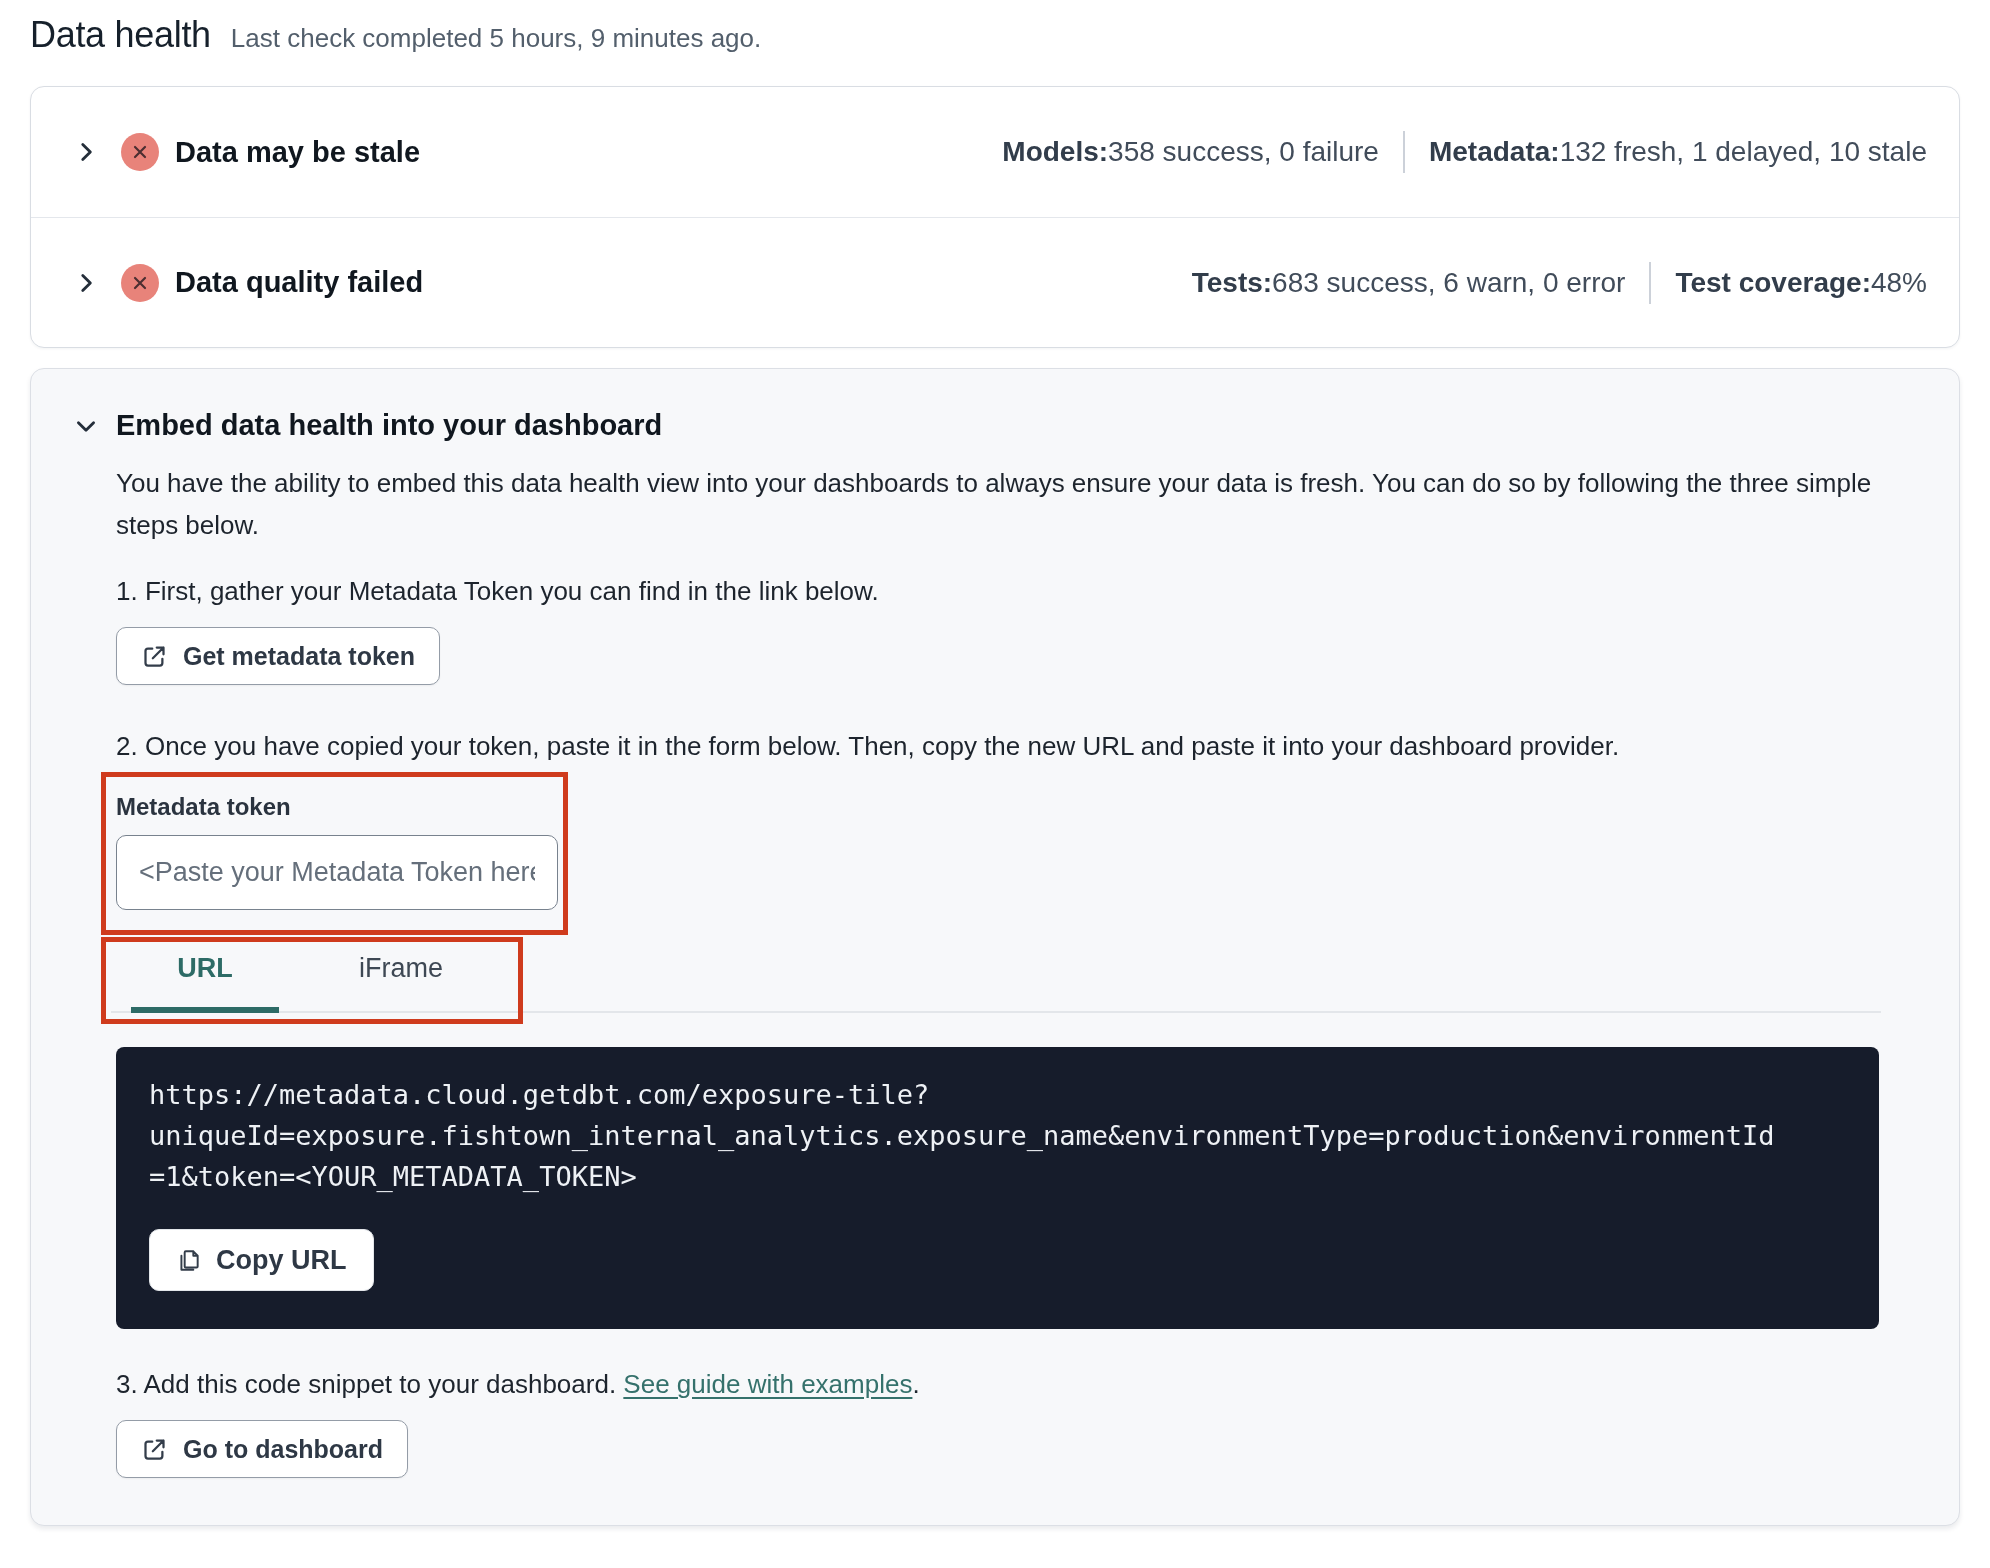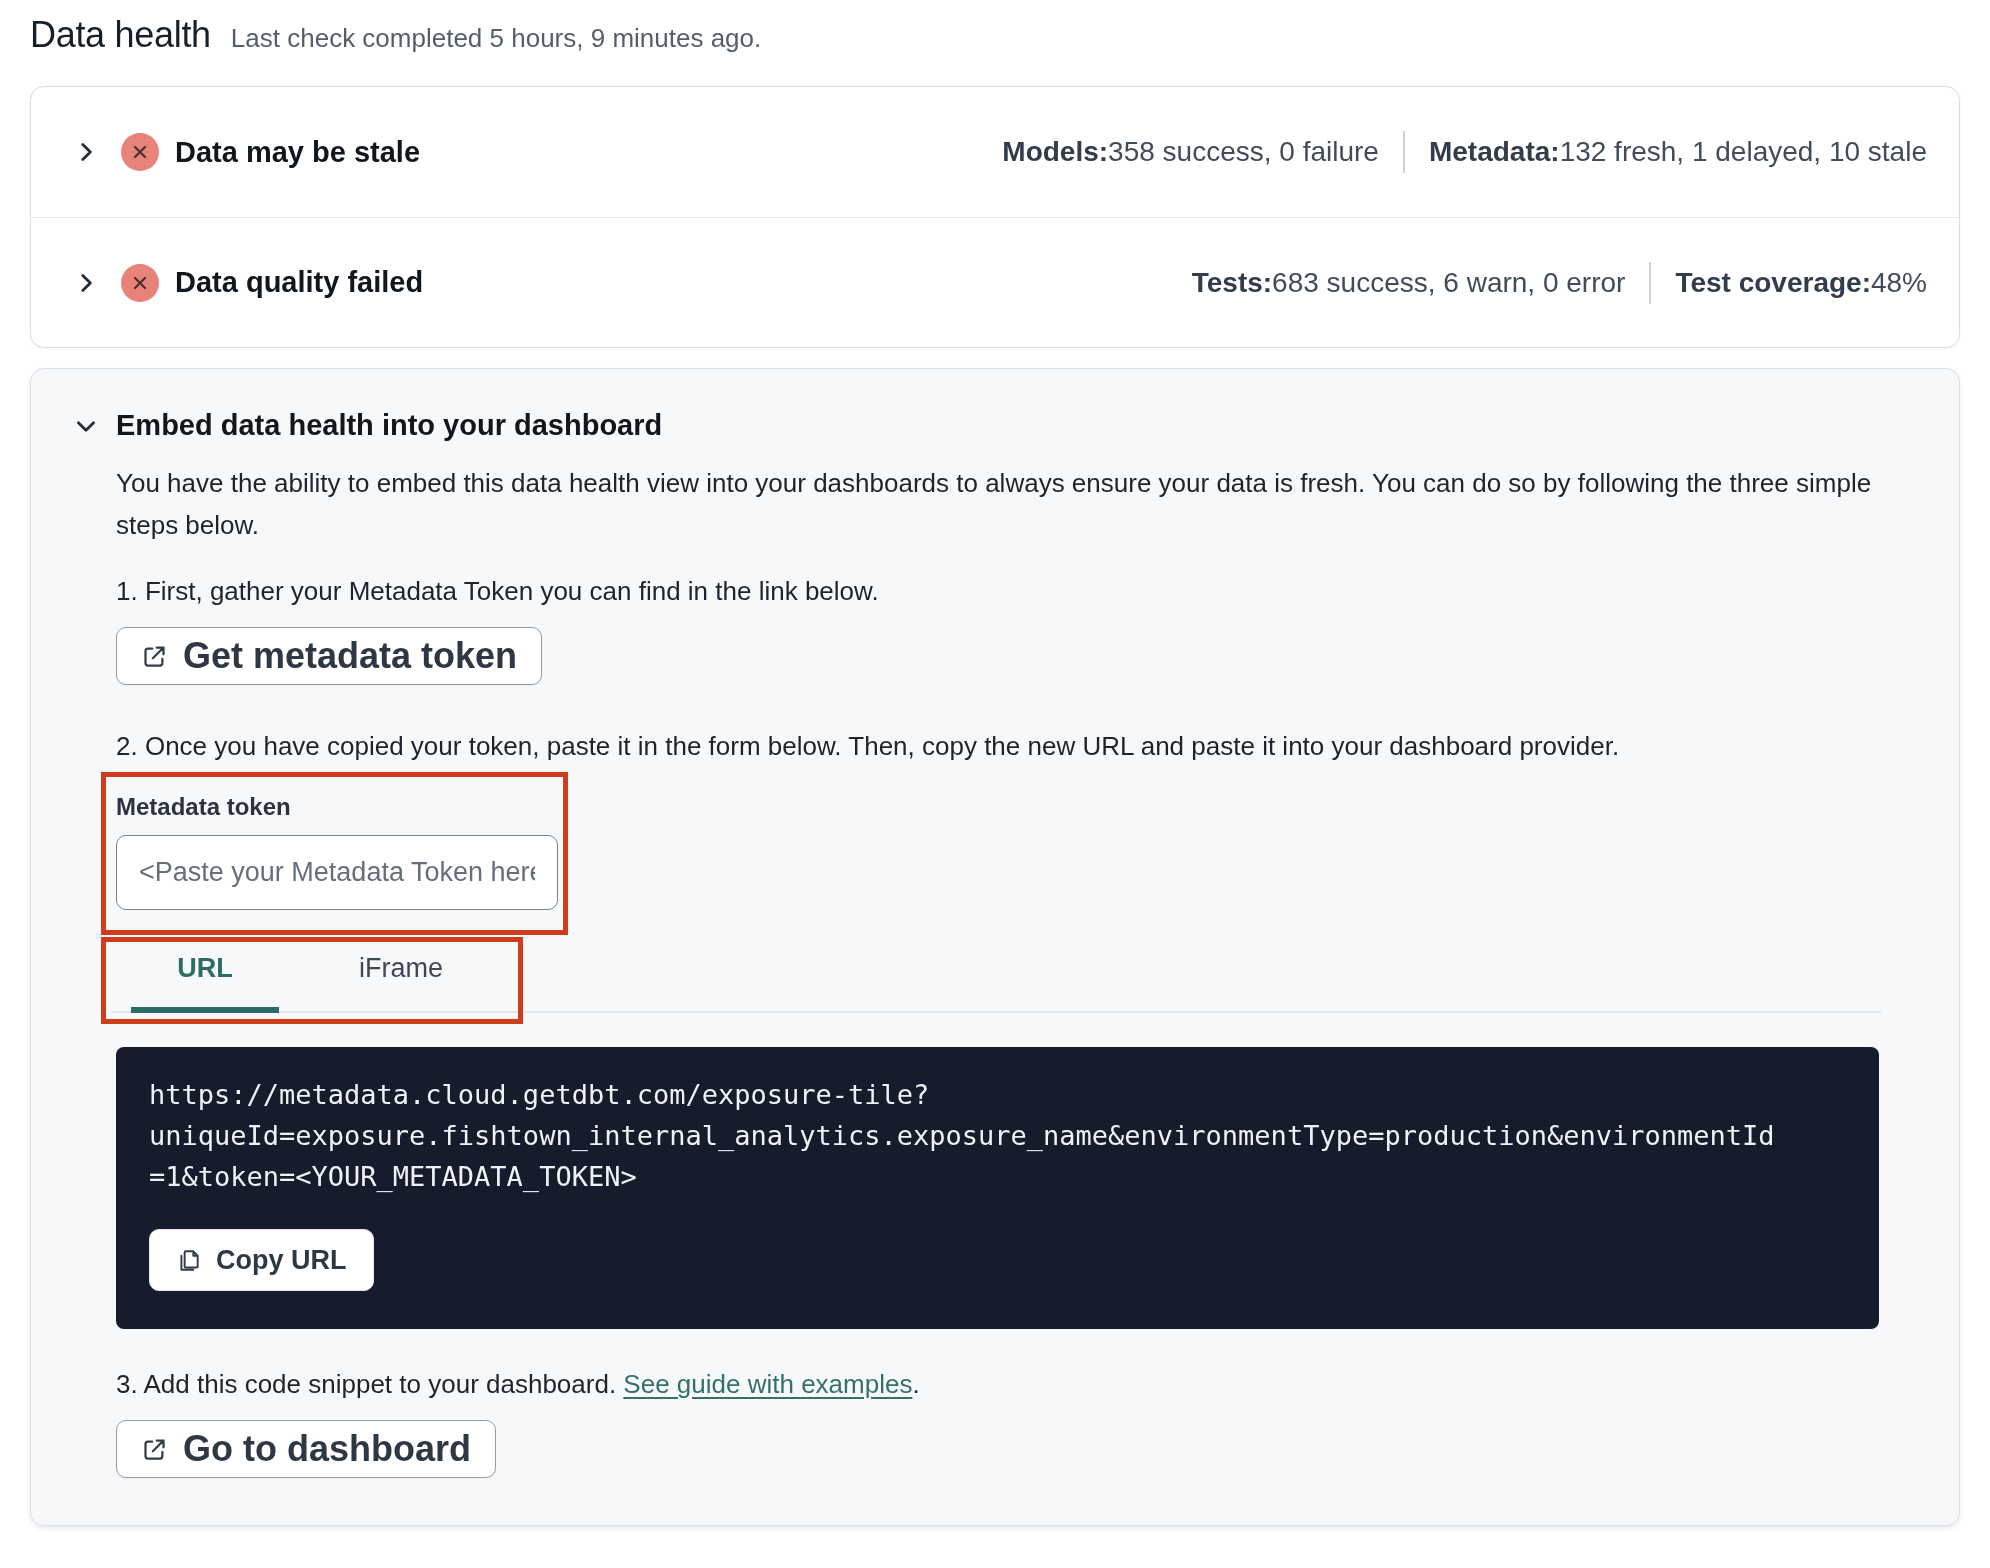--- a/index.html
+++ b/index.html
@@ -39,21 +39,21 @@
   .embed-header { display:flex; align-items:center; cursor:pointer; }
   .embed-title { margin-left:17px; font-size:29px; font-weight:700; color:#10171f; }
   .embed-body { margin-left:43px; max-width:1795px; }
   .desc { margin-top:20px; font-size:26px; line-height:42px; color:#1d242d; max-width:1790px; }
   .step { margin-top:30px; font-size:26px; color:#1d242d; }
   .step2 { margin-top:46px; }
 
   .btn { display:inline-flex; align-items:center; gap:15px; background:#fff;
          border:1.5px solid #949ca7; border-radius:10px; padding:0 24px; height:58px;
          font-family:"Liberation Sans", sans-serif;
-         font-size:36px; font-weight:700; color:#2e3845; cursor:pointer; margin-top:20px;
+         font-size:25px; font-weight:700; color:#2e3845; cursor:pointer; margin-top:20px;
          box-shadow:0 1px 2px rgba(0,0,0,.05); }
   .btn svg { width:27px; height:27px; color:#333d4a; flex:none; }
 
   
   .redbox-token { margin:10px 0 0 -15px; width:467px; border:5px solid #cf3b1d;
                   padding:16px 0 20px 10px; }
   .field-label { font-size:24px; font-weight:700; color:#2a333f; }
   .token-input { display:block; margin-top:14px; width:442px; height:75px;
                  border:1.5px solid #78828e; border-radius:10px; background:#fff;
                  font-family:"Liberation Sans", sans-serif;

